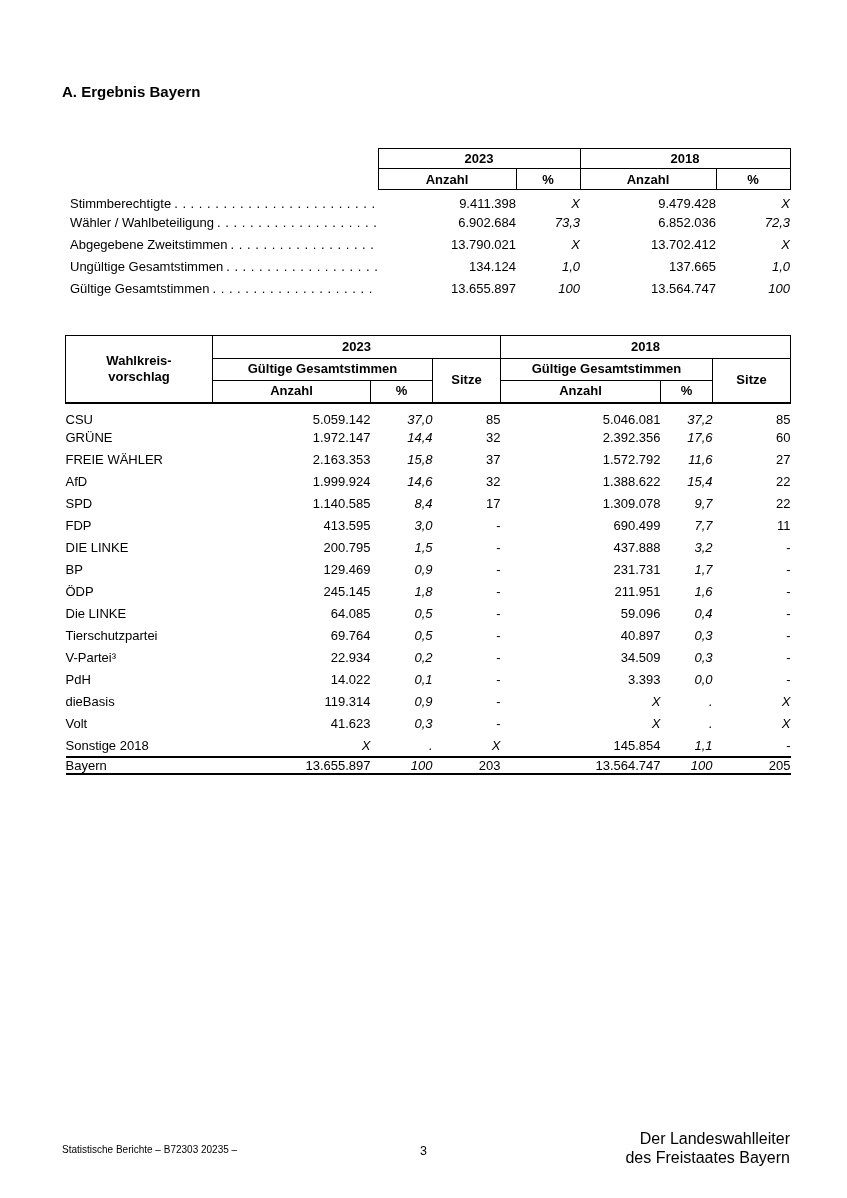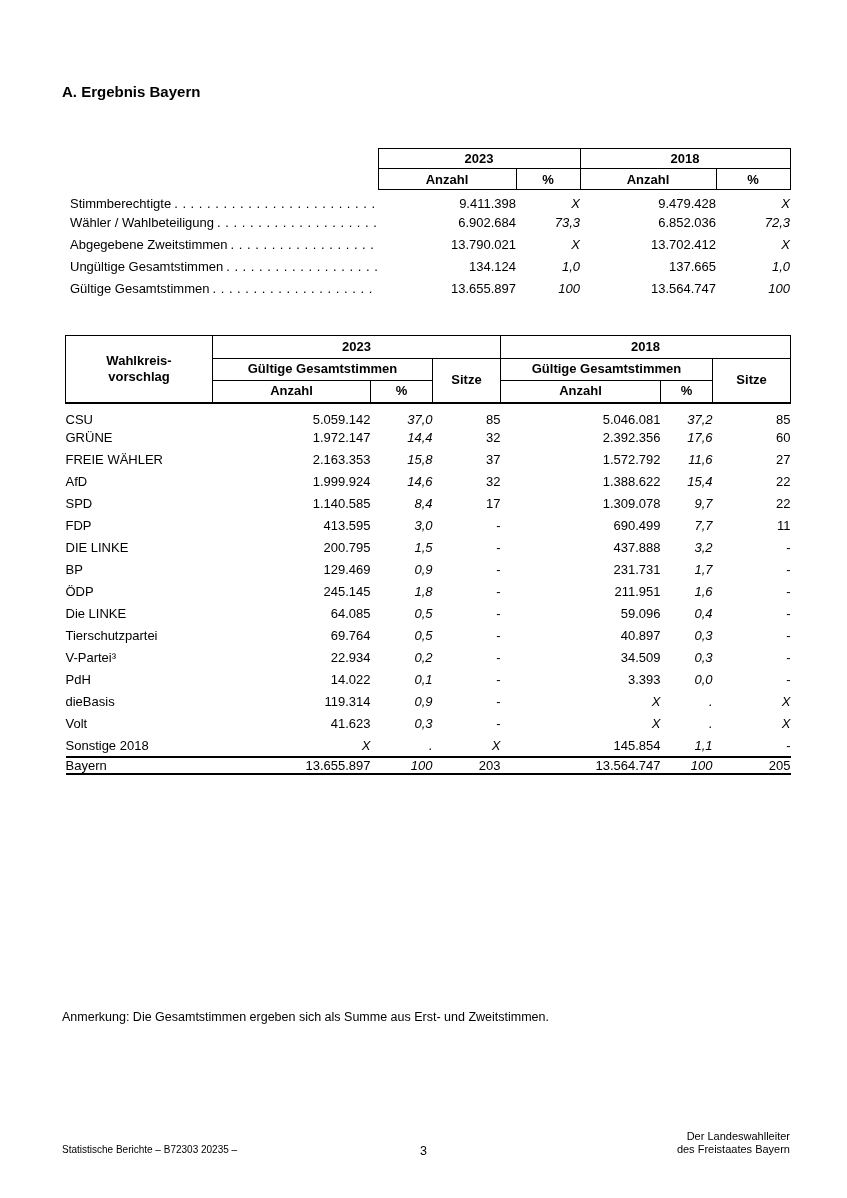--- a/index.html
+++ b/index.html
@@ -61,21 +61,21 @@
   .pp1 { padding-right: 11px; }
   .ps1 { padding-right: 14px; }
   .pa2 { padding-right: 13px; }
   .pp2 { padding-right: 8px; font-style: italic; }
   .ps2 { padding-right: 21px; }
 
   
   .note { position: absolute; left: 62px; top: 1010px; font-size: 12.5px; }
   .footer-left { position: absolute; left: 62px; top: 1144px; font-size: 10px; }
   .page-number { position: absolute; left: 0; top: 1144px; width: 847px; text-align: center; font-size: 12.5px; }
-  .footer-right { position: absolute; right: 57px; top: 1130px; font-size: 11px; text-align: right; line-height: 1.18; }
+  .footer-right { position: absolute; right: 57px; top: 1130px; font-size: 16px; text-align: right; line-height: 1.18; }
 </style>
 </head>
 <body>
 
 <div class="page">
 
 
   <h2 class="section-title">A. Ergebnis Bayern</h2>
 
   <table class="summary-table">
@@ -346,21 +346,20 @@
           <td class="num pa1">13.655.897</td>
           <td class="num pp1 pct it">100</td>
           <td class="num ps1">203</td>
           <td class="num pa2">13.564.747</td>
           <td class="num pp2 pct it">100</td>
           <td class="num ps2">205</td>
         </tr>
       </tbody>
   </table>
 
-  <div class="note">Anmerkung: Die Gesamtstimmen ergeben sich als Summe aus Erst- und Zweitstimmen.</div>
 
   <div class="footer-left">Statistische Berichte – B72303 20235 –</div>
   <div class="page-number">3</div>
   <div class="footer-right">
     <span>Der Landeswahlleiter</span><br>
     <span>des Freistaates Bayern</span>
   </div>
 
 </div>
 

